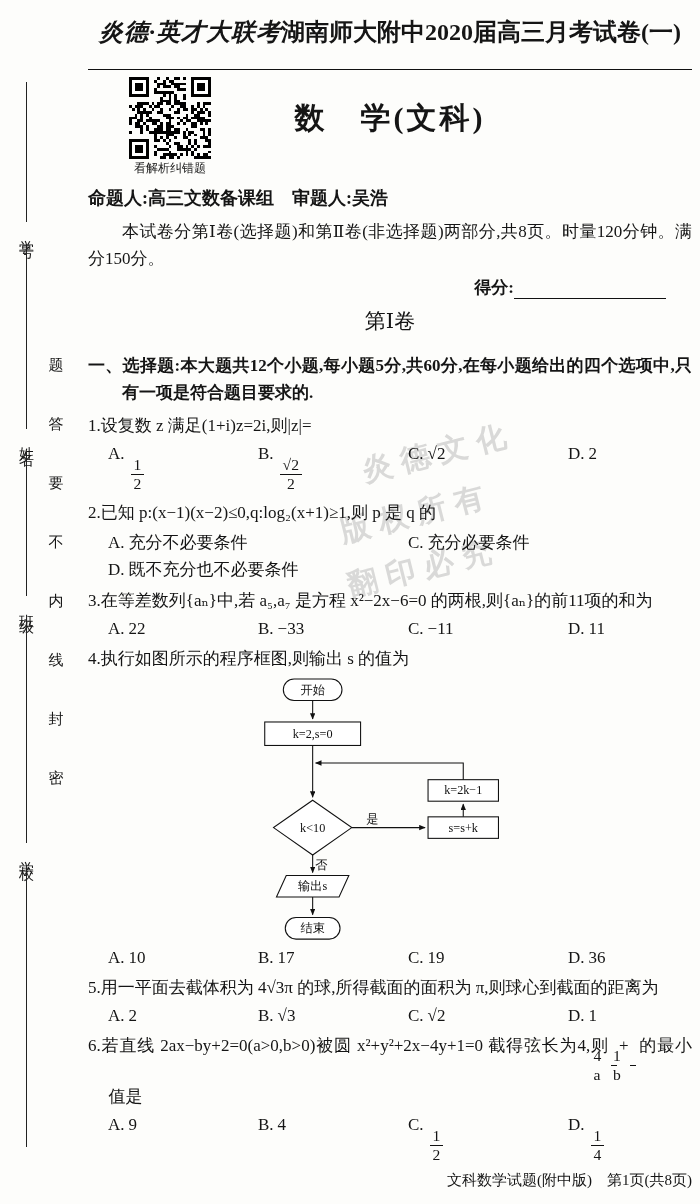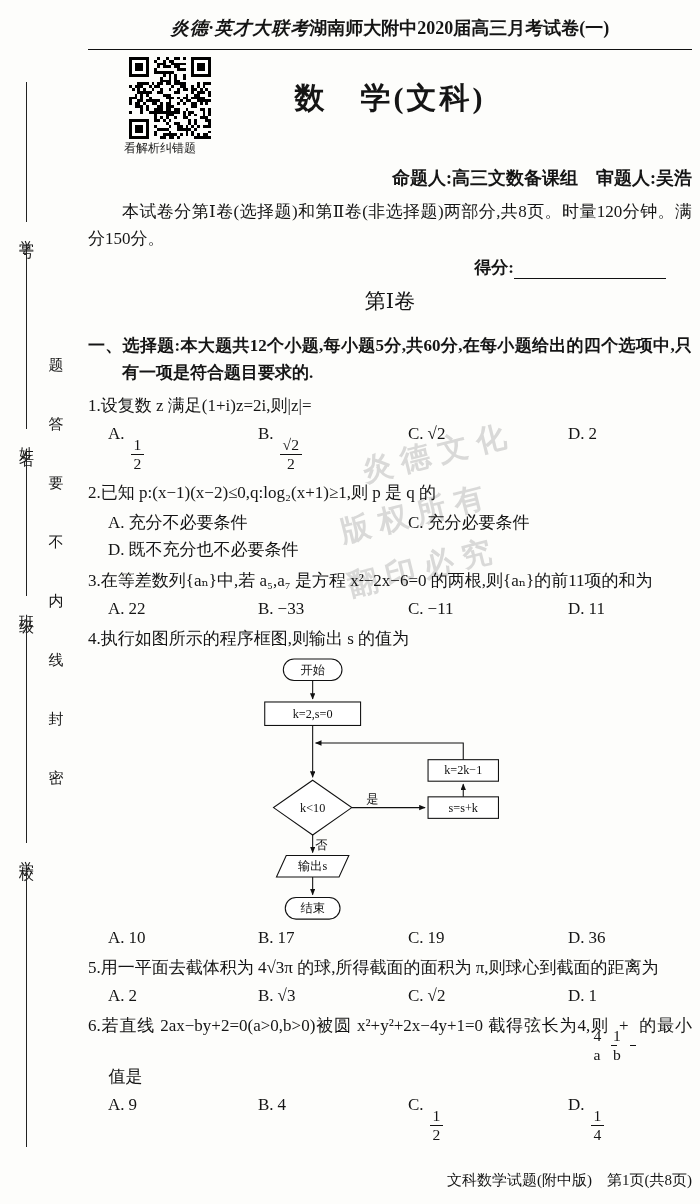--- a/index.html
+++ b/index.html
@@ -8,30 +8,30 @@
 
   
   .margin-rail{position:absolute;left:14px;top:82px;width:24px;height:1065px;display:flex;flex-direction:column;align-items:center}
   .rail-line{width:1px;background:#222}
   .rail-line.grow{flex:1}
   .rail-label{writing-mode:vertical-rl;text-orientation:upright;font-size:15px;letter-spacing:5px;padding:6px 0;white-space:nowrap}
   .seal-col{position:absolute;left:46px;top:356px;width:20px;display:flex;flex-direction:column;gap:40px;font-size:15px;text-align:center}
 
   
   .content{position:absolute;left:88px;right:8px;top:16px}
-  .exam-title{text-align:center;font-size:18px;font-weight:bold;padding-bottom:9px;border-bottom:1.5px solid #111;white-space:nowrap}
+  .exam-title{text-align:center;font-size:24px;font-weight:bold;padding-bottom:21px;border-bottom:1.5px solid #111;white-space:nowrap}
   .brand{font-style:italic;letter-spacing:1px}
 
   .hero{position:relative;height:104px;margin-top:4px}
-  .qr-block{position:absolute;left:36px;top:3px;width:92px;text-align:left}
+  .qr-block{position:absolute;left:36px;top:3px;width:92px;text-align:center}
   .qr{width:86px;height:82px;display:block;margin:0 auto}
   .qr-caption{font-size:12px;margin-top:1px;font-family:"Liberation Sans","DejaVu Sans",sans-serif}
   .subject-title{text-align:center;font-size:30px;font-weight:bold;padding-top:24px;letter-spacing:3px}
 
-  .committee{text-align:right;font-size:18px;font-weight:bold;margin-top:8px}
+  .committee{text-align:left;font-size:18px;font-weight:bold;margin-top:8px}
   .intro{font-size:17px;line-height:1.6;margin-top:8px;text-indent:2em;text-align:justify}
   .score-line{text-align:right;margin:4px 26px 0 0;font-size:17px;font-weight:bold}
   .score-blank{display:inline-block;width:152px;border-bottom:1px solid #111;height:1.05em;vertical-align:bottom}
   .part-title{text-align:center;font-size:21px;font-weight:normal;margin-top:8px}
   .section-heading{font-size:17px;font-weight:bold;line-height:1.55;margin-top:18px;padding-left:2em;text-indent:-2em;text-align:justify}
 
   .question{margin-top:7px}
   .stem{font-size:17px;line-height:1.55;padding-left:1.2em;text-indent:-1.2em;text-align:justify}
   .opts{display:grid;margin-top:5px;font-size:17px;padding-left:20px;row-gap:4px}
   .opts.c4{grid-template-columns:150px 150px 160px 1fr}

